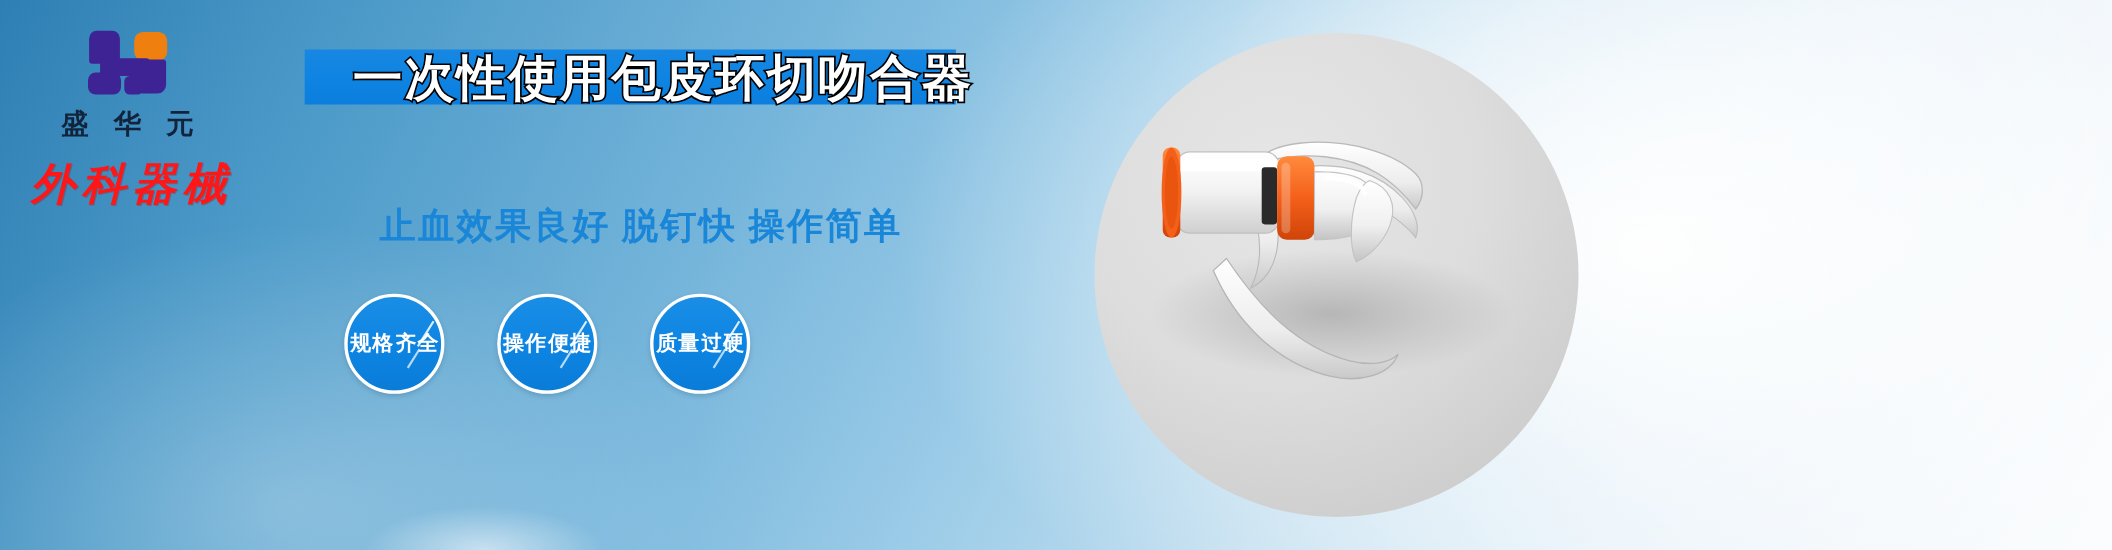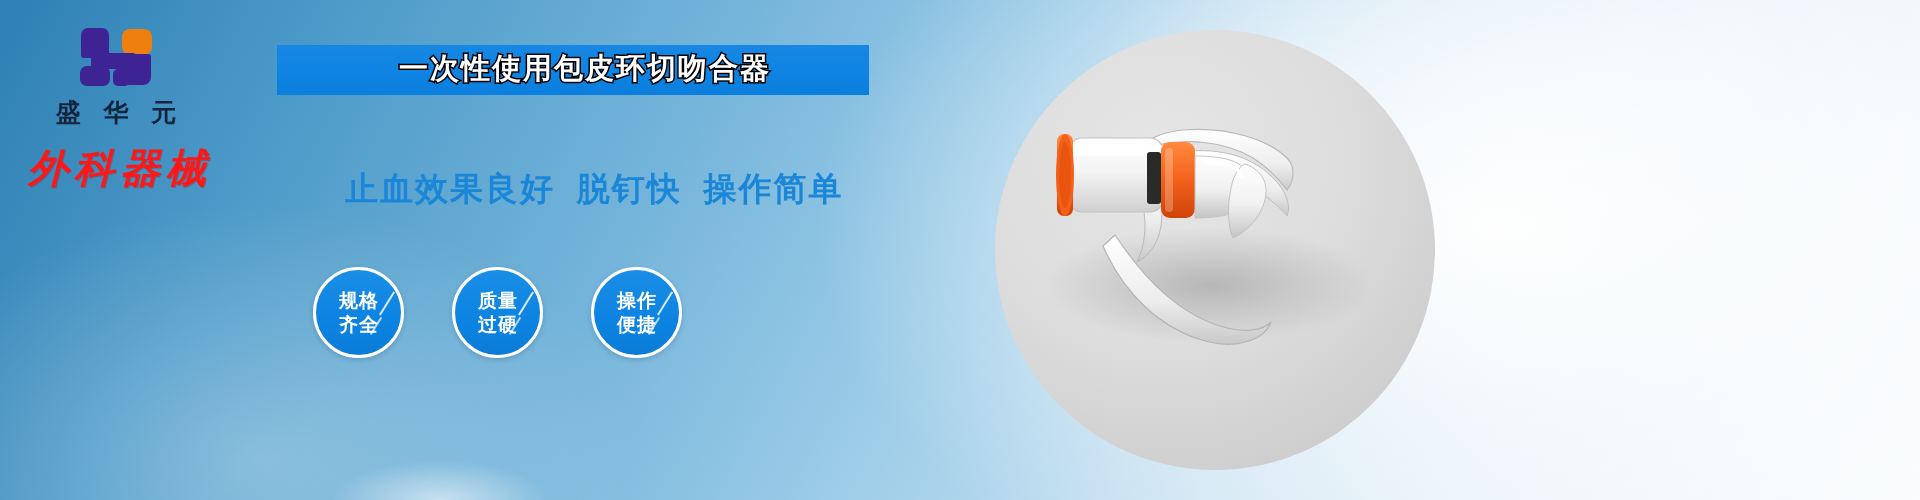--- a/index.html
+++ b/index.html
@@ -134,62 +134,62 @@
     height: 50px;
     background: linear-gradient(180deg, #1787e2 0%, #0f84e2 50%, #0b7ede 100%);
   }
   .title-text {
     position: absolute;
     left: 285px;
     top: 40px;
     width: 600px;
     height: 62px;
     line-height: 62px;
-    text-align: center;
-    font-size: 29px;
+    text-align: right;
+    font-size: 45px;
     font-weight: 700;
     color: #ffffff;
     letter-spacing: 2px;
     white-space: nowrap;
     -webkit-text-stroke: 3px #000000;
     paint-order: stroke fill;
-    font-family: Liberation Mono, monospace;
+    font-family: Liberation Serif, serif;
   }
 
   
   .tagline {
     position: absolute;
     left: 345px;
-    top: 167px;
+    top: 183px;
     font-size: 33px;
     font-weight: 700;
     color: #1a86d8;
     letter-spacing: 2px;
     white-space: nowrap;
-    font-family: Liberation Mono, monospace;
+    font-family: Liberation Serif, serif;
   }
 
   
   .features {
     position: absolute;
     left: 313px;
     top: 267px;
     display: flex;
     gap: 48px;
   }
   .feature {
     position: relative;
     width: 91px;
     height: 91px;
     border-radius: 50%;
     background: linear-gradient(180deg, #1a8ee6 0%, #0d84e2 55%, #0a7cd8 100%);
     border: 3px solid #ffffff;
     box-shadow: 0 2px 5px rgba(20,60,100,0.22);
     display: flex;
-    flex-direction: column;
+    flex-direction: row;
     align-items: center;
     justify-content: center;
     box-sizing: border-box;
     overflow: hidden;
   }
   .feature .slash {
     position: absolute;
     right: 13px;
     top: 20px;
     width: 2px;
@@ -274,28 +274,28 @@
   <div class="features">
     <div class="feature">
       <div class="slash"></div>
       <div class="slash2"></div>
       <span>规格</span>
       <span>齐全</span>
     </div>
     <div class="feature">
       <div class="slash"></div>
       <div class="slash2"></div>
-      <span>质量</span>
-      <span>过硬</span>
+      <span>操作</span>
+      <span>便捷</span>
     </div>
     <div class="feature">
       <div class="slash"></div>
       <div class="slash2"></div>
-      <span>操作</span>
-      <span>便捷</span>
+      <span>质量</span>
+      <span>过硬</span>
     </div>
   </div>
 
   <div class="product-photo">
     <svg class="pp-inner" viewBox="0 0 440 440">
       <defs>
         <linearGradient id="bodyG" x1="0" y1="0" x2="0" y2="1">
           <stop offset="0%" stop-color="#ffffff"></stop>
           <stop offset="45%" stop-color="#f4f4f4"></stop>
           <stop offset="100%" stop-color="#cfcfcf"></stop>

